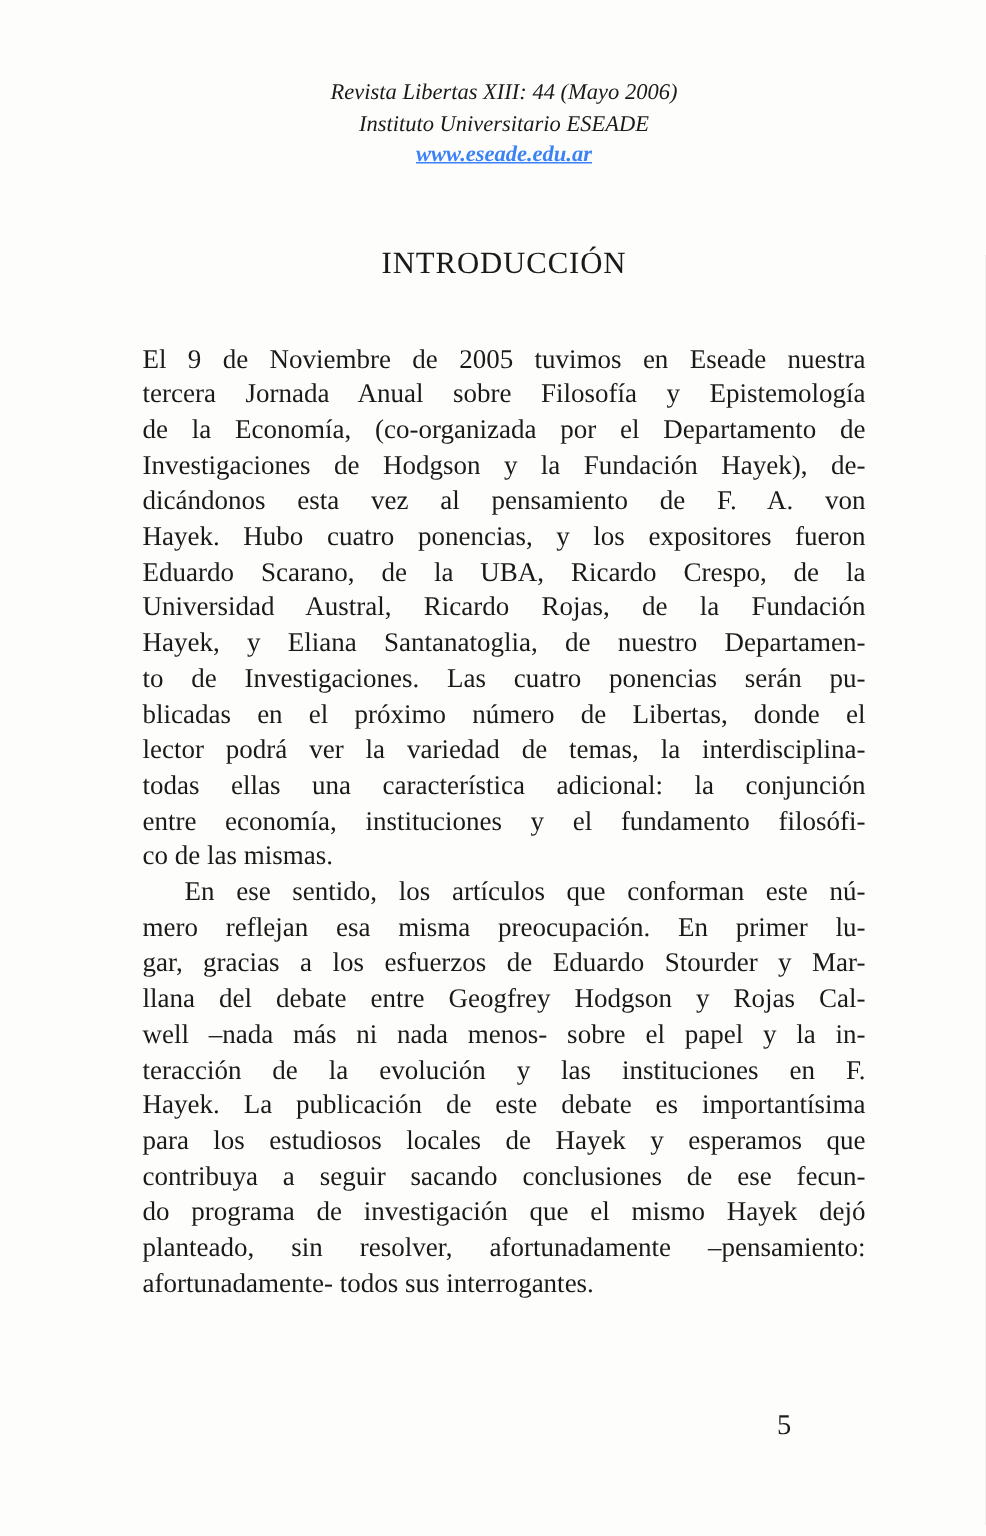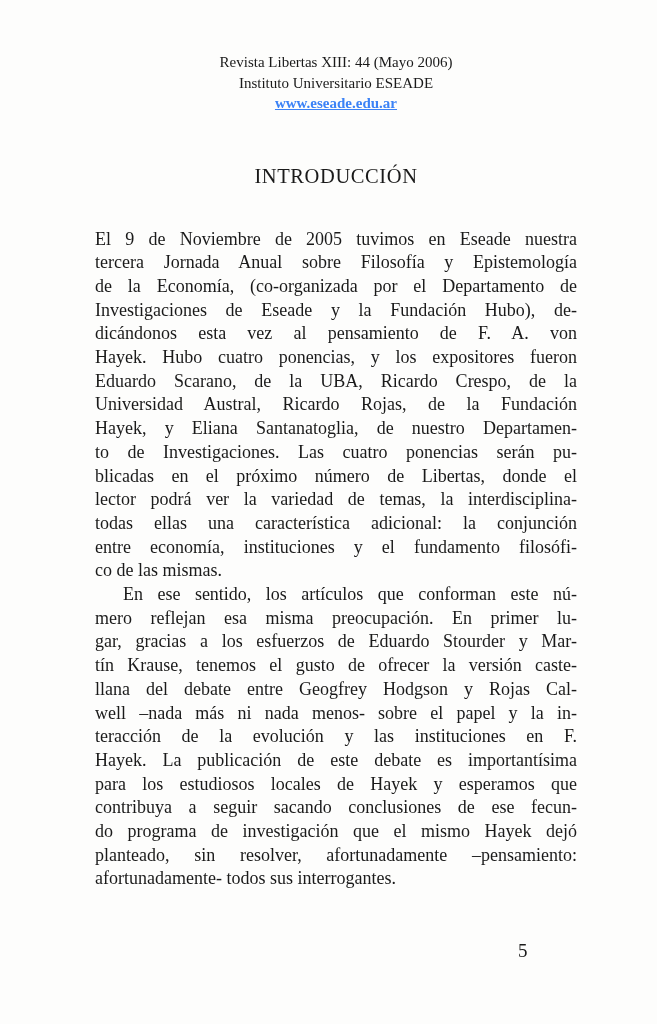--- a/index.html
+++ b/index.html
@@ -23,20 +23,21 @@
     top: 52px;
     width: 482px;
   }
   .doc-header {
     text-align: center;
     font-size: 15px;
     line-height: 20.5px;
   }
   .doc-header .hline {
     display: block;
+    font-style: italic;
   }
   .doc-link {
     display: inline-block;
     font-weight: bold;
     text-decoration: underline;
     cursor: pointer;
   }
   .doc-title {
     margin-top: 51px;
     text-align: center;
@@ -80,36 +81,35 @@
         <a class="doc-link" style="color: #3b82f6;">www.eseade.edu.ar</a>
       </span>
     </div>
 
     <div class="doc-title">INTRODUCCIÓN</div>
 
     <div class="body-text">
         <div class="text-line">El 9 de Noviembre de 2005 tuvimos en Eseade nuestra</div>
         <div class="text-line">tercera Jornada Anual sobre Filosofía y Epistemología</div>
         <div class="text-line">de la Economía, (co-organizada por el Departamento de</div>
-        <div class="text-line">Investigaciones de Eseade y la Fundación Hubo), de-</div>
+        <div class="text-line">Investigaciones de Hodgson y la Fundación Hayek), de-</div>
         <div class="text-line">dicándonos esta vez al pensamiento de F. A. von</div>
         <div class="text-line">Hayek. Hubo cuatro ponencias, y los expositores fueron</div>
         <div class="text-line">Eduardo Scarano, de la UBA, Ricardo Crespo, de la</div>
         <div class="text-line">Universidad Austral, Ricardo Rojas, de la Fundación</div>
         <div class="text-line">Hayek, y Eliana Santanatoglia, de nuestro Departamen-</div>
         <div class="text-line">to de Investigaciones. Las cuatro ponencias serán pu-</div>
         <div class="text-line">blicadas en el próximo número de Libertas, donde el</div>
         <div class="text-line">lector podrá ver la variedad de temas, la interdisciplina-</div>
         <div class="text-line">todas ellas una característica adicional: la conjunción</div>
         <div class="text-line">entre economía, instituciones y el fundamento filosófi-</div>
         <div class="text-line para-last">co de las mismas.</div>
         <div class="text-line indent">En ese sentido, los artículos que conforman este nú-</div>
         <div class="text-line">mero reflejan esa misma preocupación. En primer lu-</div>
         <div class="text-line">gar, gracias a los esfuerzos de Eduardo Stourder y Mar-</div>
-        <div class="text-line">tín Krause, tenemos el gusto de ofrecer la versión caste-</div>
         <div class="text-line">llana del debate entre Geogfrey Hodgson y Rojas Cal-</div>
         <div class="text-line">well –nada más ni nada menos- sobre el papel y la in-</div>
         <div class="text-line">teracción de la evolución y las instituciones en F.</div>
         <div class="text-line">Hayek. La publicación de este debate es importantísima</div>
         <div class="text-line">para los estudiosos locales de Hayek y esperamos que</div>
         <div class="text-line">contribuya a seguir sacando conclusiones de ese fecun-</div>
         <div class="text-line">do programa de investigación que el mismo Hayek dejó</div>
         <div class="text-line">planteado, sin resolver, afortunadamente –pensamiento:</div>
         <div class="text-line para-last">afortunadamente- todos sus interrogantes.</div>
       </div>

